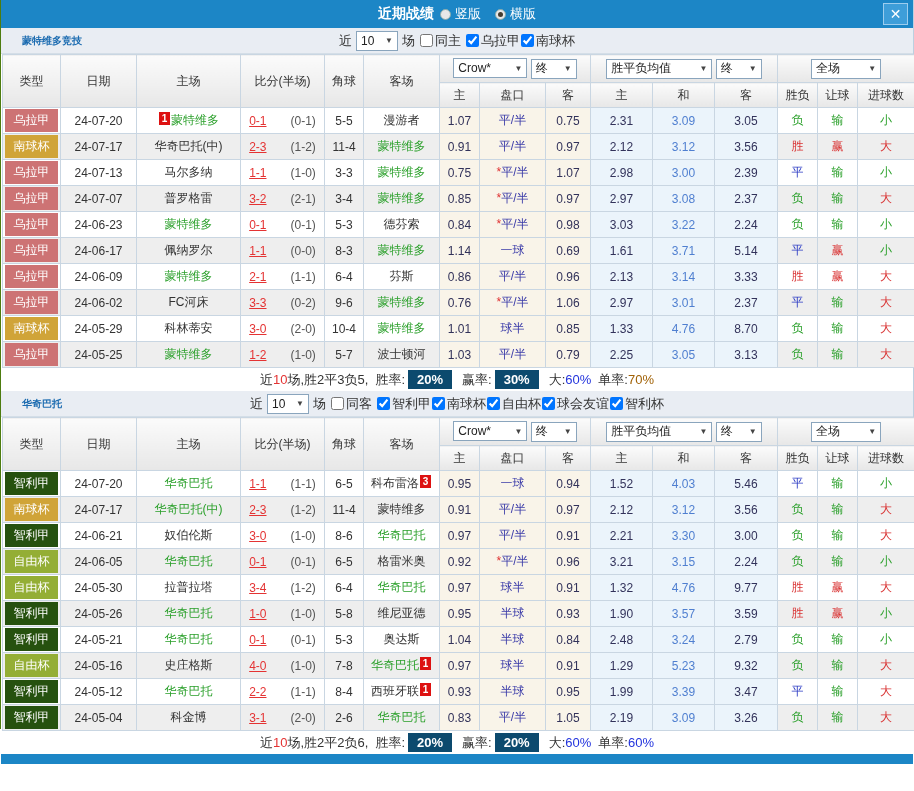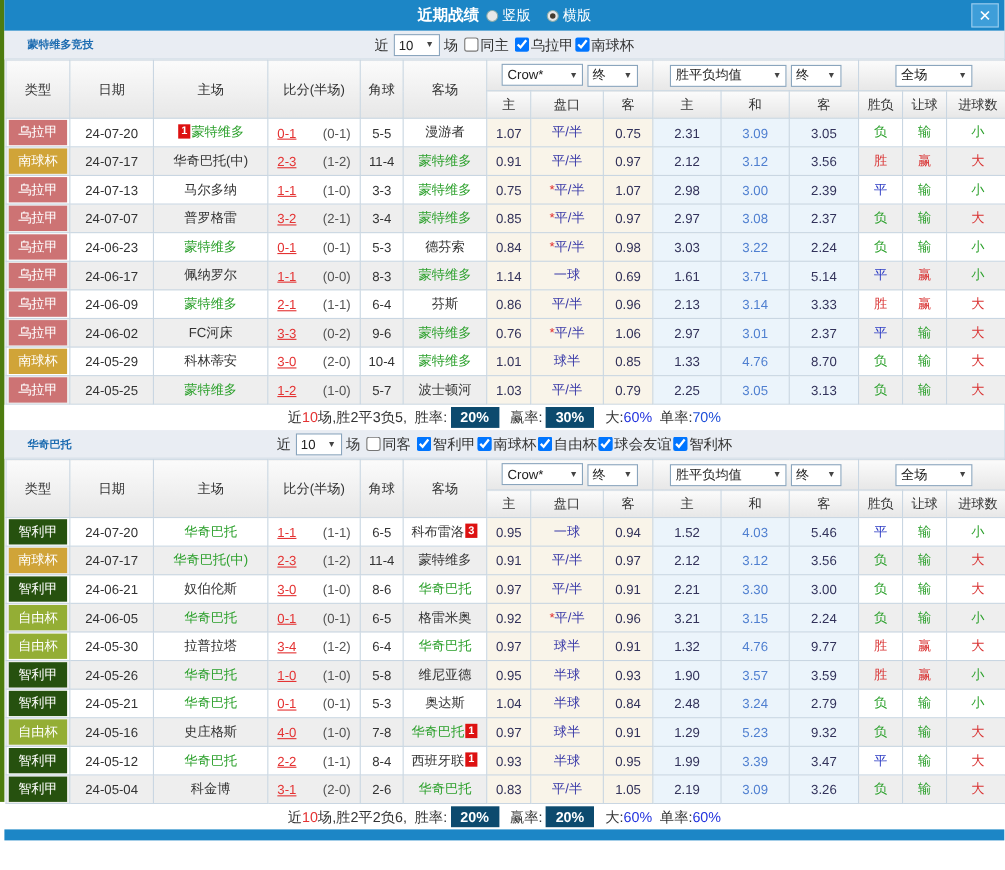--- a/index.html
+++ b/index.html
@@ -3,21 +3,21 @@
 <meta charset="utf-8">
 <style>
   * { box-sizing: border-box; }
   html,body { margin:0; padding:0; background:#fff; }
   body {
     width:914px; height:791px; overflow:hidden;
     font-family:"Liberation Sans","DejaVu Sans",sans-serif;
     font-size:12px; color:#333;
   }
   .window { width:914px; height:729px; display:flex; flex-direction:column;
-    border-left:4px solid #4d7c0f; border-right:1px solid #bcd0e0; }
+    border-left:1px solid #4d7c0f; border-right:1px solid #bcd0e0; }
 
   
   .topbar { height:28px; flex:0 0 28px; background:#1c86c6; position:relative;
     display:flex; align-items:center; justify-content:center; }
   .topbar .title { color:#fff; font-weight:bold; font-size:14px; margin-right:6px; }
   .radio-group { display:flex; align-items:center; gap:14px; }
   .radio { display:inline-flex; align-items:center; gap:4px; color:#fff; font-size:13px; cursor:default; }
   .radio-circle { width:11px; height:11px; border-radius:50%; background:#e8e8e8;
     border:1px solid #8aa; display:inline-block; position:relative; }
   .radio-circle.on::after { content:""; position:absolute; left:2px; top:2px;
@@ -391,21 +391,21 @@
       <span>近</span>
       <span class="red">10</span>
       <span>场,胜2平3负5,</span>
       <span class="sp">胜率:</span>
       <span class="rate-badge">20%</span>
       <span class="sp">赢率:</span>
       <span class="rate-badge">30%</span>
       <span class="sp">大:</span>
       <span class="blue">60%</span>
       <span class="sp">单率:</span>
-      <span class="single-value" style="color: #1d4ed8;">70%</span>
+      <span class="single-value" style="color: #a16207;">70%</span>
     </div>
   </div>
 
   <div class="section">
     <div class="section-head">
       <span class="team-name">华奇巴托</span>
       <span class="filters">
         <span>近</span>
         <span class="fake-select w40">
           <span class="fs-label">10</span>

